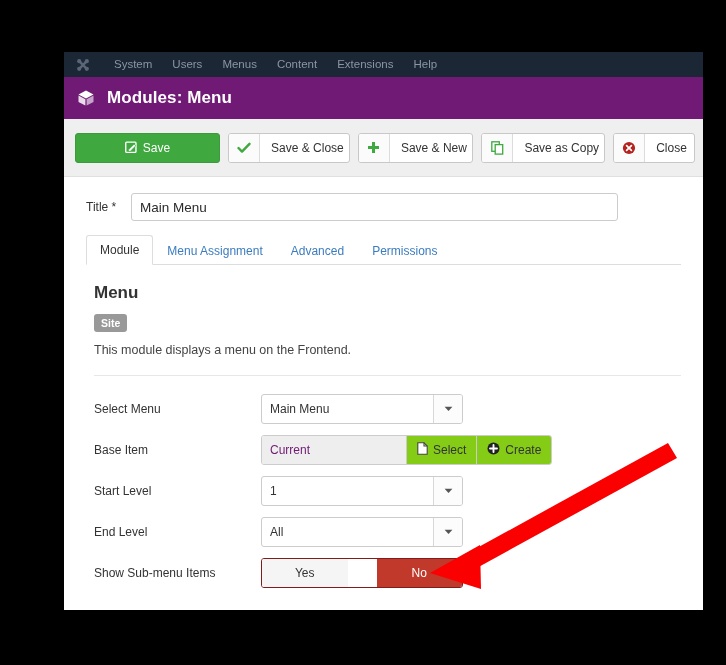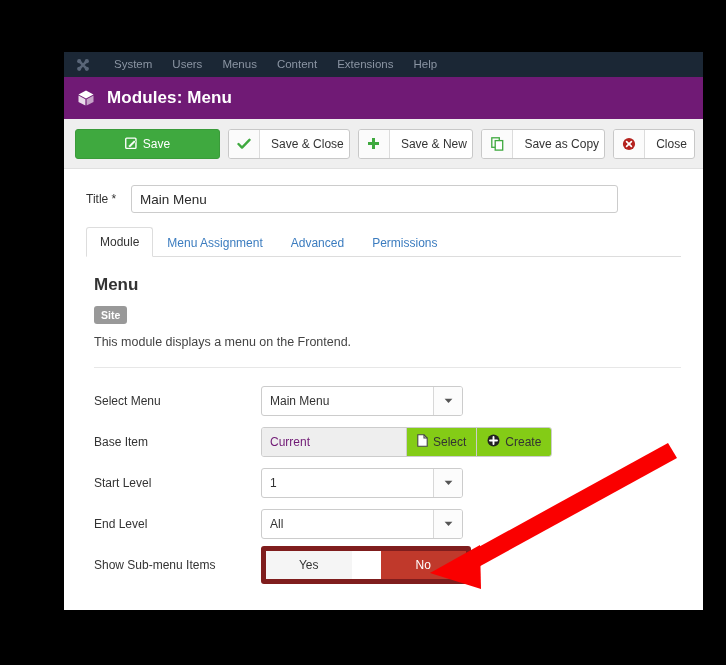--- a/index.html
+++ b/index.html
@@ -69,21 +69,21 @@
   }
   #page-title {
     color: #ffffff;
     font-size: 17px;
     font-weight: bold;
     letter-spacing: 0.1px;
   }
 
   
   #toolbar {
-    height: 50px;
+    height: 58px;
     background: #efefef;
     border-bottom: 1px solid #e0e0e0;
     display: flex;
     align-items: center;
     padding-left: 11px;
     box-sizing: border-box;
   }
   .tb-btn {
     display: flex;
     align-items: center;
@@ -276,21 +276,21 @@
     padding: 0 10px;
     font-size: 12px;
     color: #333333;
     cursor: pointer;
     white-space: nowrap;
   }
 
   .btn-group {
     display: flex;
     height: 28px;
-    border: 5px solid #7f1d1d;
+    border: 1px solid #7f1d1d;
     border-radius: 3px;
     overflow: hidden;
     width: 200px;
     gap: 29px;
   }
   .btn-group .bg-opt {
     flex: 1 1 50%;
     display: flex;
     align-items: center;
     justify-content: center;

